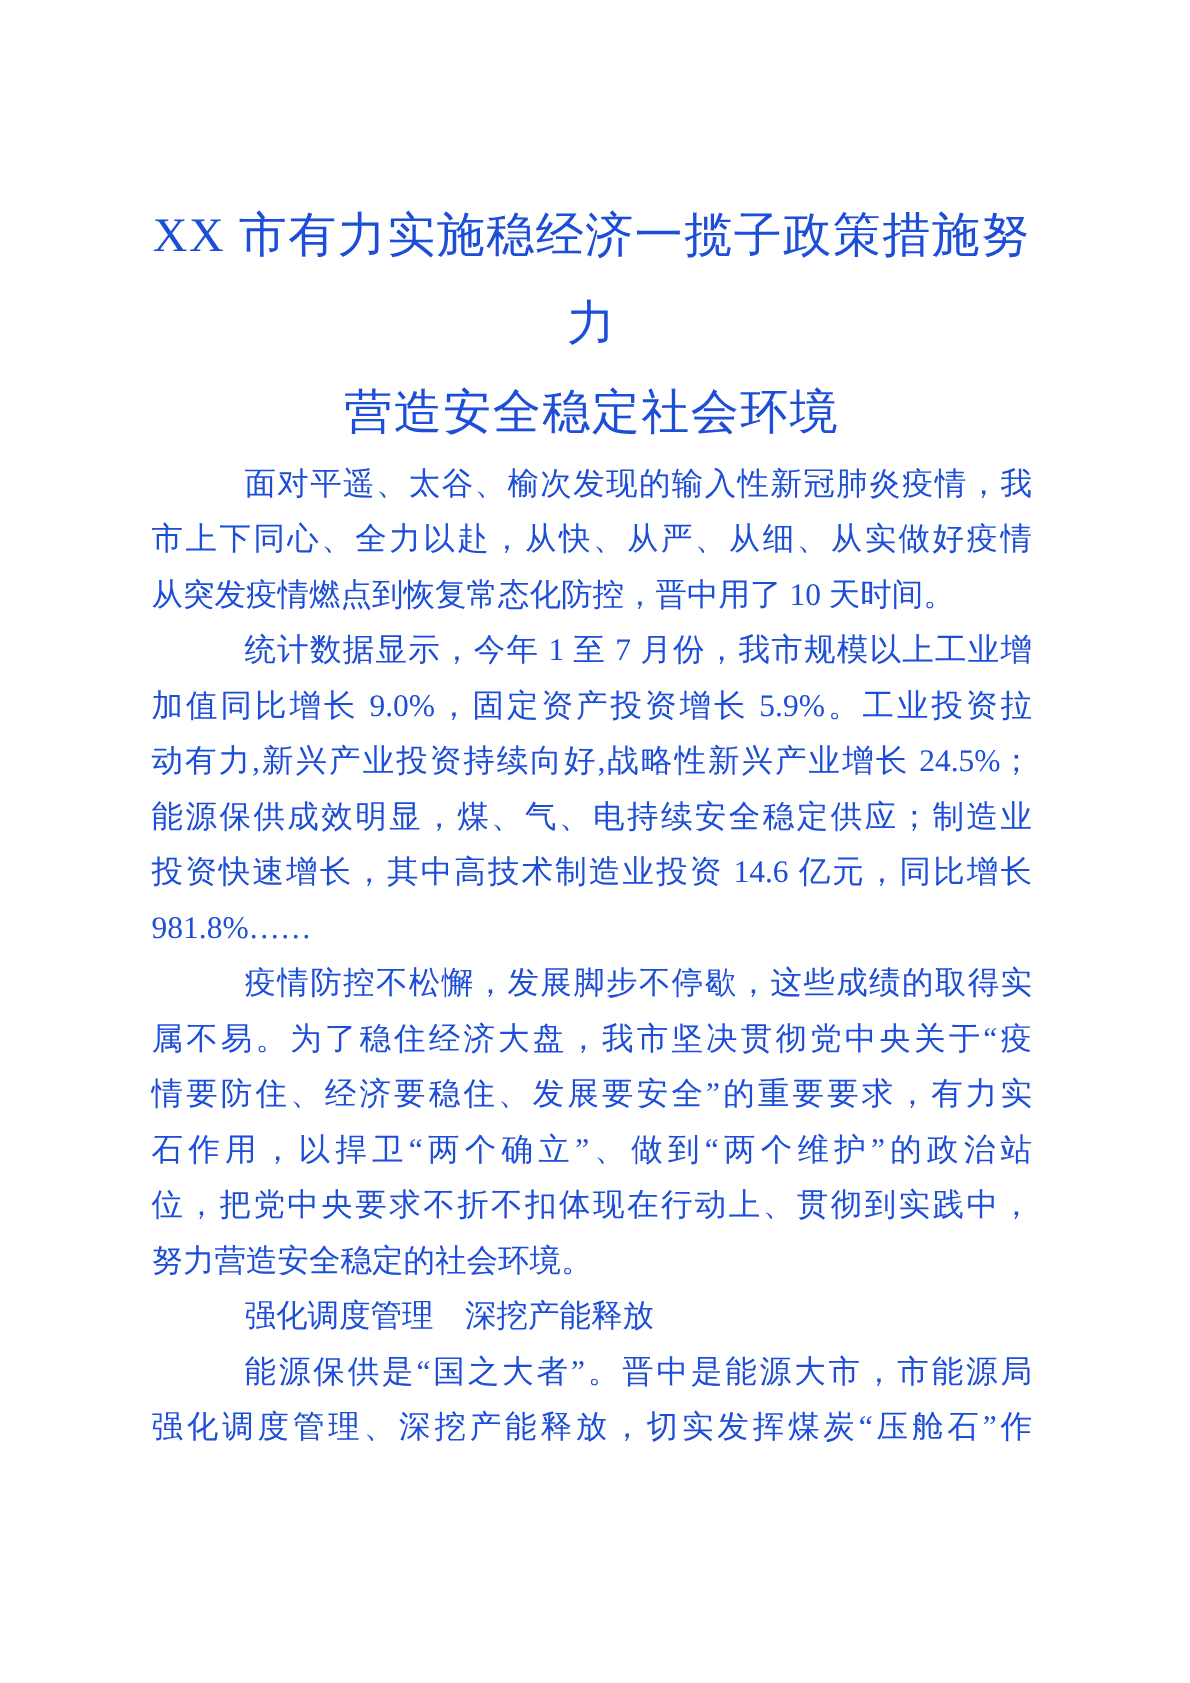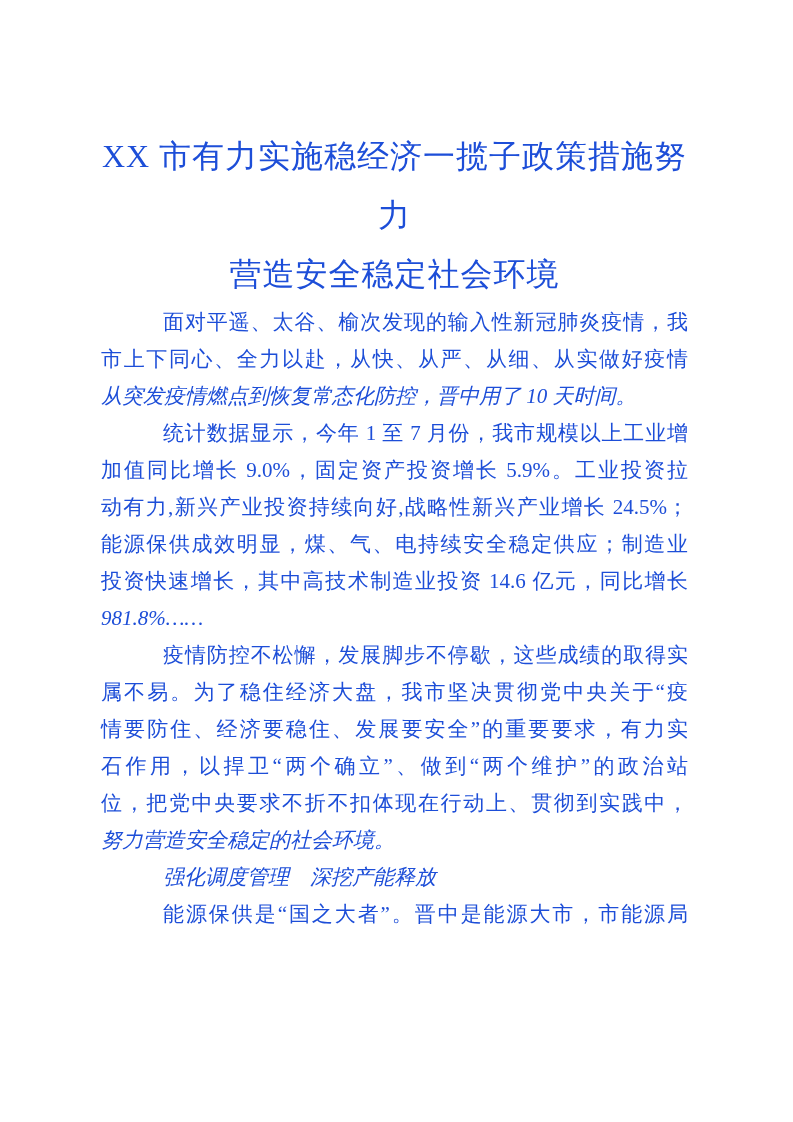--- a/index.html
+++ b/index.html
@@ -34,21 +34,20 @@
     margin: 0;
     padding: 0;
   }
   .line {
     display: block;
     text-align: justify;
     text-align-last: justify;
   }
   .line.end {
     text-align-last: left;
-    font-style: italic;
   }
   .line.first {
     text-indent: 62px;
   }
 </style>
 </head>
 <body>
 
 <div class="page">
 
@@ -82,16 +81,17 @@
       <span class="line">位，把党中央要求不折不扣体现在行动上、贯彻到实践中，</span>
       <span class="line end">努力营造安全稳定的社会环境。</span>
     </p>
 
     <p class="para">
       <span class="line first end">强化调度管理　深挖产能释放</span>
     </p>
 
     <p class="para">
       <span class="line first">能源保供是“国之大者”。晋中是能源大市，市能源局</span>
+      <span class="line">强化调度管理、深挖产能释放，切实发挥煤炭“压舱石”作</span>
     </p>
 
   </div>
 </div>
 
 </body></html>

